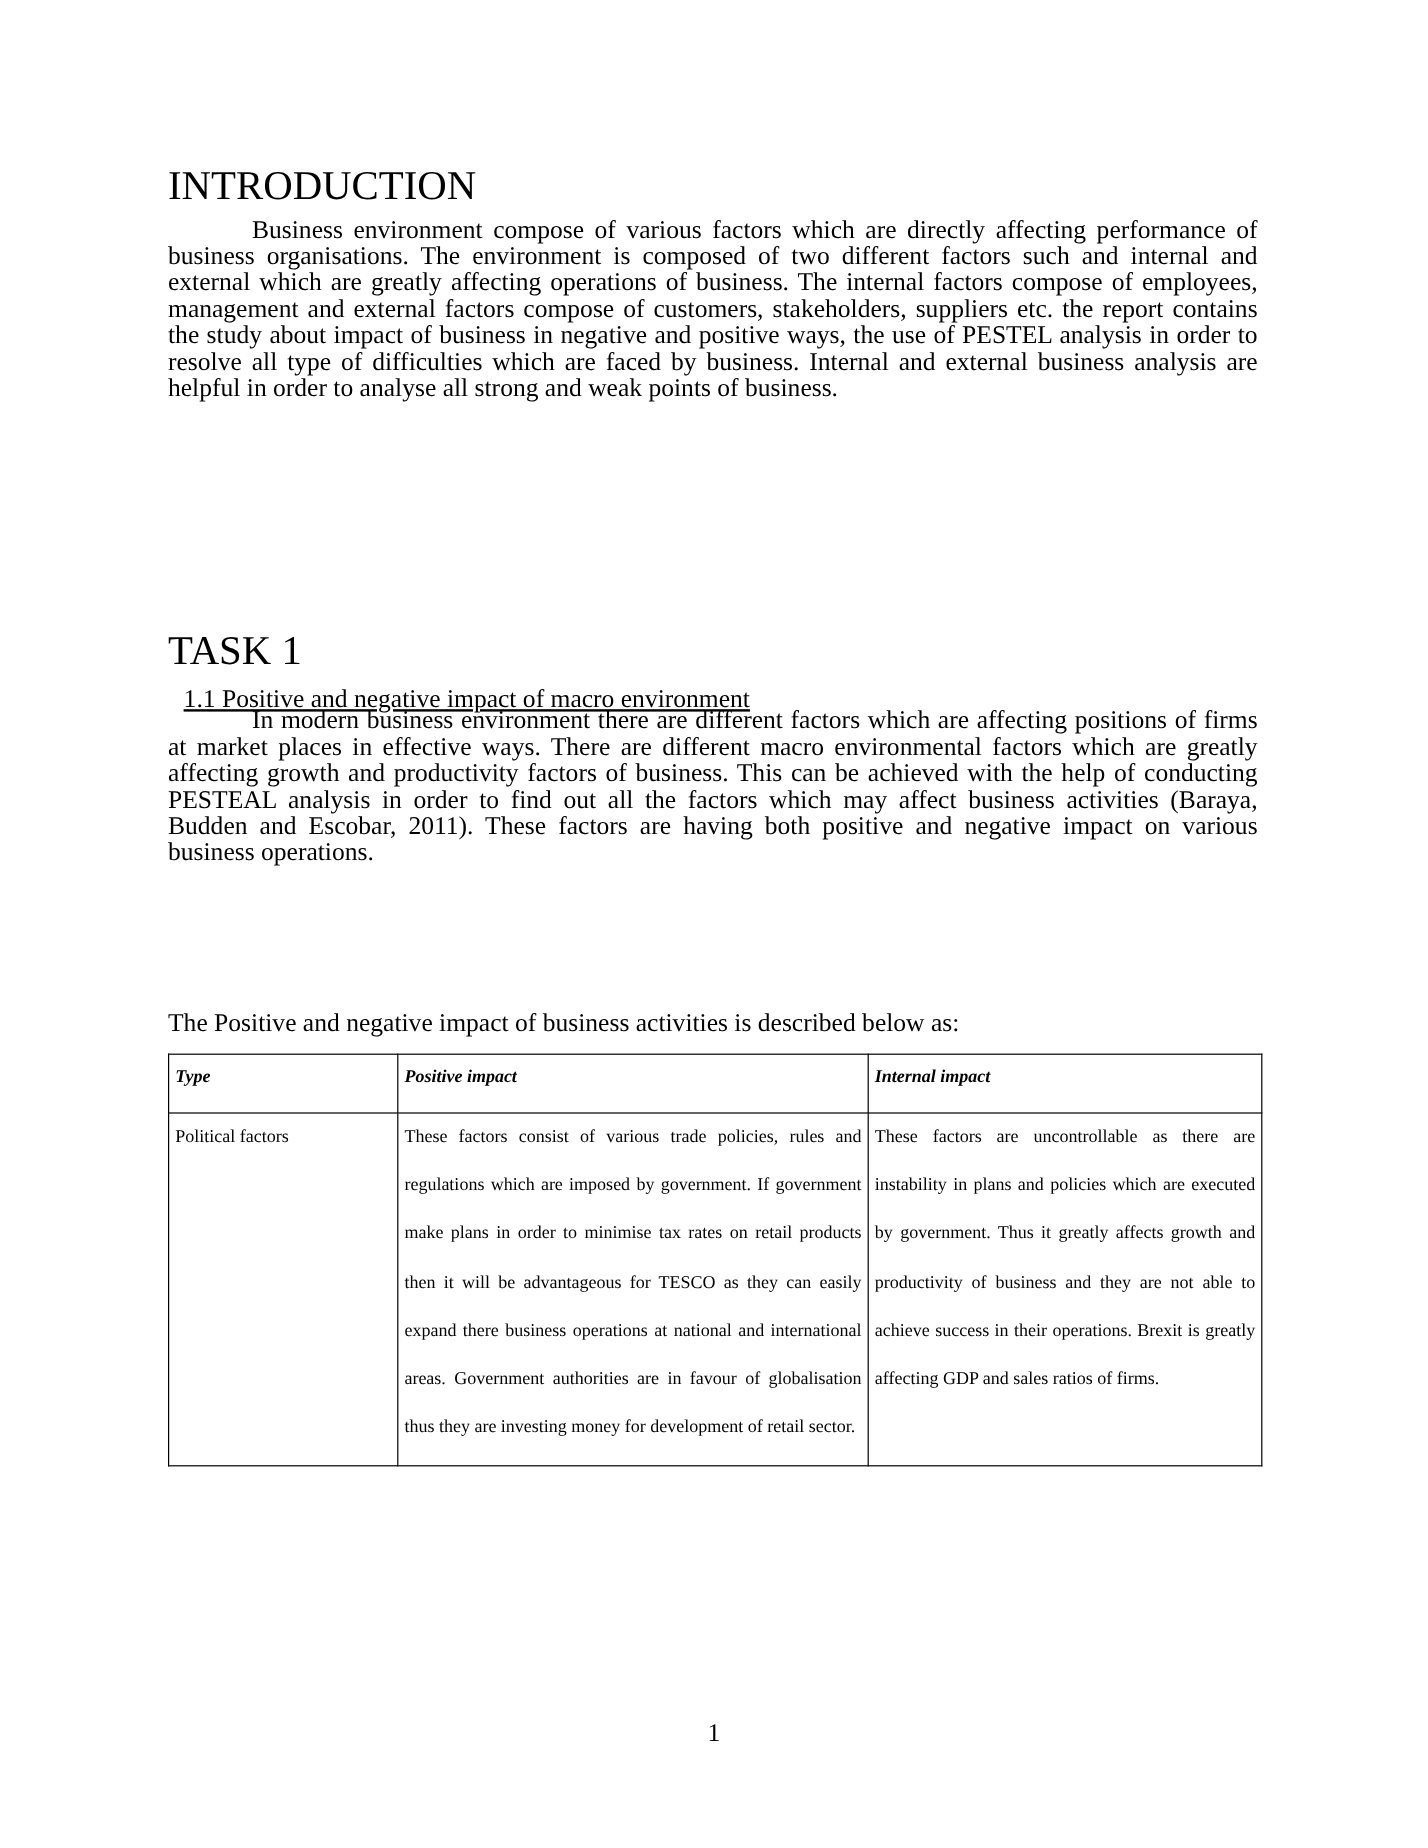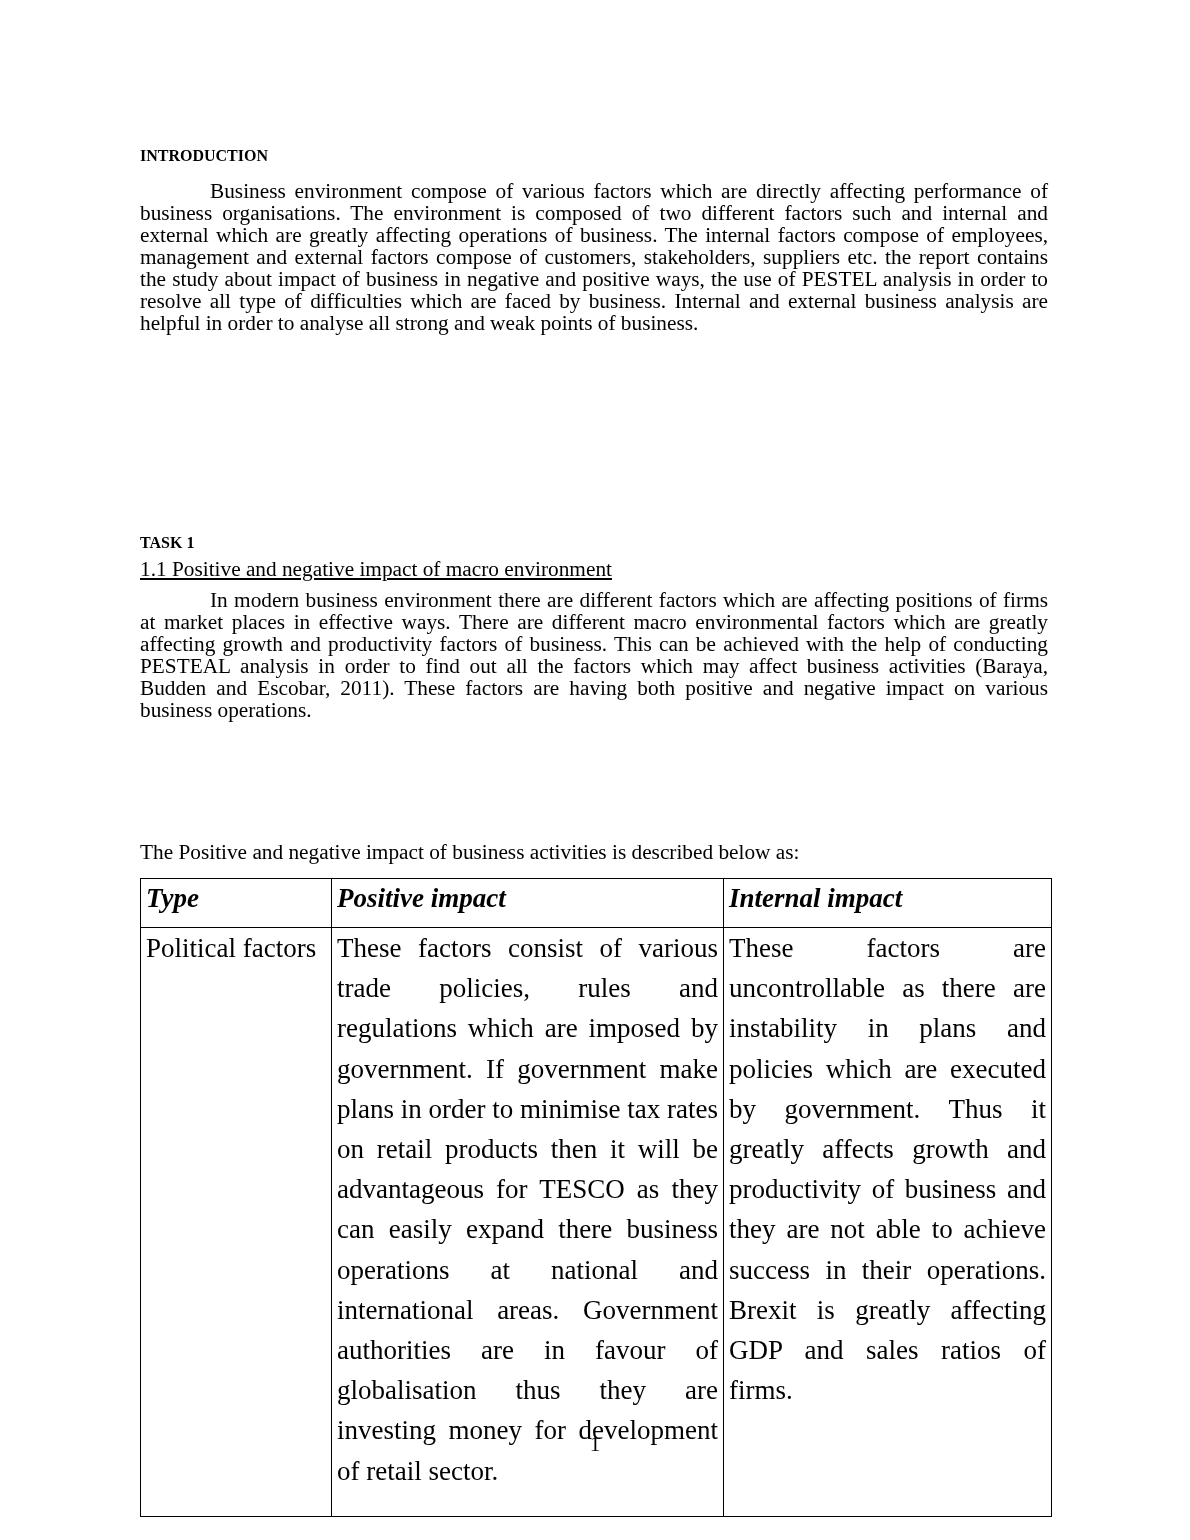--- a/index.html
+++ b/index.html
@@ -17,76 +17,76 @@
     }
     .page {
       position: absolute;
       left: 140px;
       top: 0;
       width: 910px;
     }
     .h1 {
       position: absolute;
       left: 0;
-      font-weight: bold;
-      font-size: 16px;
+      font-weight: normal;
+      font-size: 34px;
       line-height: 30px;
       margin: 0;
     }
     .para {
       position: absolute;
       left: 0;
       width: 908px;
       font-size: 21.3px;
       line-height: 22px;
       text-align: justify;
       margin: 0;
     }
     .para.indent { text-indent: 70px; }
     .subhead {
       position: absolute;
       left: 0;
       font-size: 21.3px;
       line-height: 28px;
       text-decoration: underline;
-      margin: 0;
+      margin: 13px;
     }
     .plain {
       position: absolute;
       left: 0;
       font-size: 21.3px;
       line-height: 28px;
       margin: 0;
       white-space: nowrap;
     }
     table.impact {
       position: absolute;
       left: 0;
       top: 878px;
       width: 911px;
       border-collapse: collapse;
       table-layout: fixed;
     }
     table.impact td, table.impact th {
       border: 1.3px solid #000;
       vertical-align: top;
-      font-size: 27px;
+      font-size: 15px;
       line-height: 40.2px;
       padding: 0 5px;
       margin-left: 36px;
     }
     table.impact th {
       font-weight: bold;
       font-style: italic;
       text-align: left;
       height: 48px;
       line-height: 38px;
     }
     table.impact td.just { text-align: justify; }
-    table.impact td.body-cell { padding-top: 0; padding-bottom: 25px; }
+    table.impact td.body-cell { padding-top: 0; padding-bottom: 12px; }
     .pagenum {
       position: absolute;
       left: 0;
       width: 1190px;
       top: 1430px;
       text-align: center;
       font-size: 21.3px;
       line-height: 28px;
     }
   </style>

